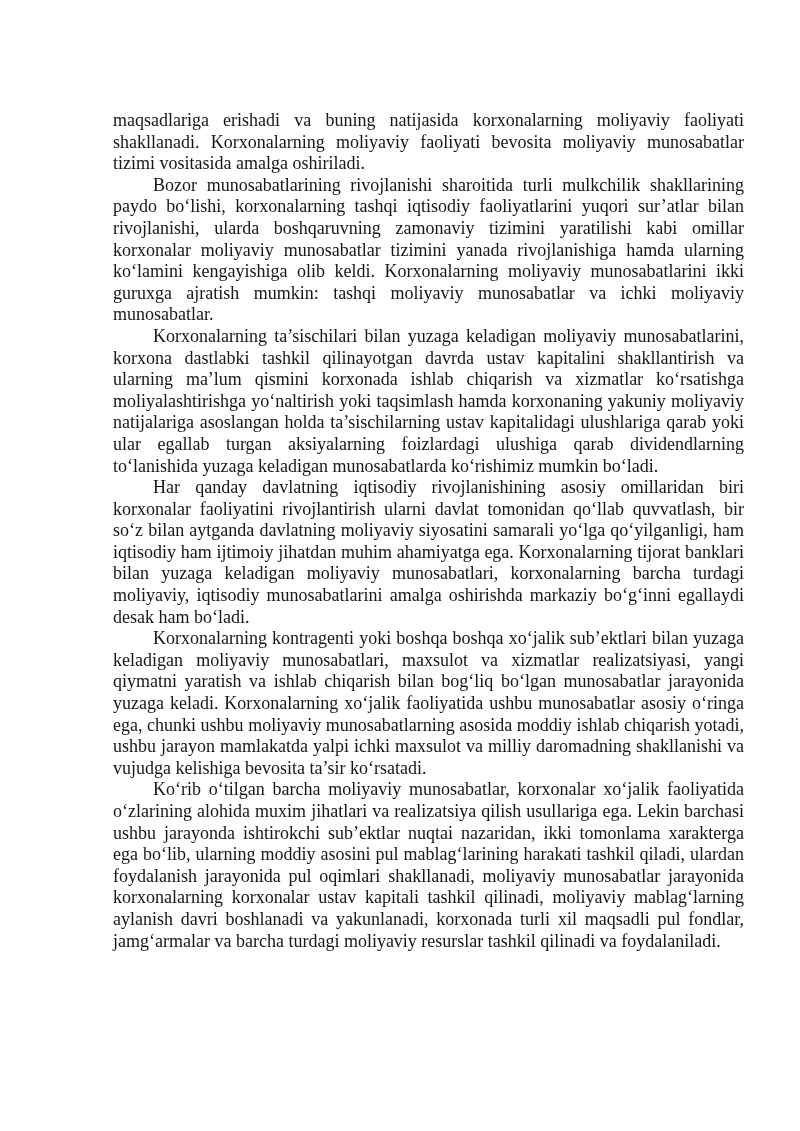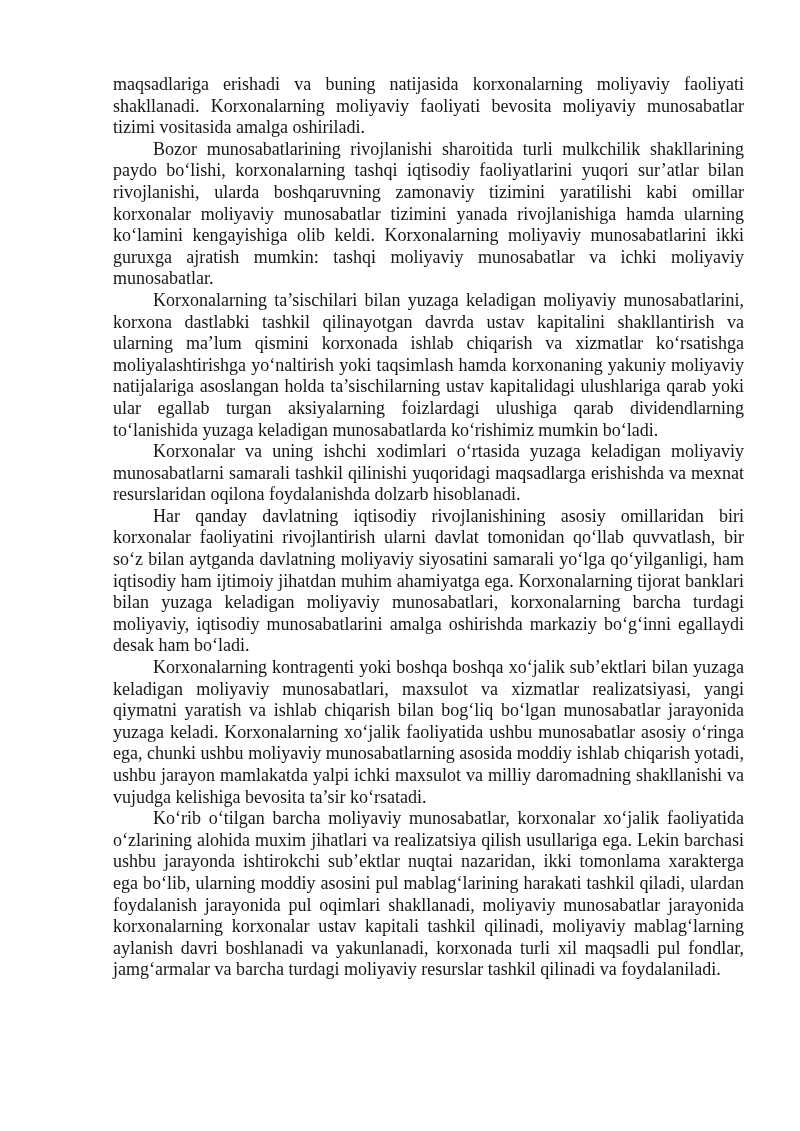--- a/index.html
+++ b/index.html
@@ -7,20 +7,21 @@
     padding: 0;
     background: #ffffff;
   }
   .page {
     position: relative;
     width: 800px;
     height: 1091px;
     background: #ffffff;
     overflow: hidden;
     font-family: "Liberation Serif", "DejaVu Serif", serif;
+    margin-top: 36px;
   }
   .text-block {
     position: absolute;
     left: 113px;
     top: 74px;
     width: 631px;
     color: #161616;
     font-size: 18px;
     line-height: 21.6px;
     text-align: justify;
@@ -36,18 +37,17 @@
   }
 </style>
 </head>
 <body>
 
 <div class="page">
   <div class="text-block">
     <p class="para no-indent">maqsadlariga erishadi va buning natijasida korxonalarning moliyaviy faoliyati shakllanadi. Korxonalarning moliyaviy faoliyati bevosita moliyaviy munosabatlar tizimi vositasida amalga oshiriladi.</p>
     <p class="para">Bozor munosabatlarining rivojlanishi sharoitida turli mulkchilik shakllarining paydo bo‘lishi, korxonalarning tashqi iqtisodiy faoliyatlarini yuqori sur’atlar bilan rivojlanishi, ularda boshqaruvning zamonaviy tizimini yaratilishi kabi omillar korxonalar moliyaviy munosabatlar tizimini yanada rivojlanishiga hamda ularning ko‘lamini kengayishiga olib keldi. Korxonalarning moliyaviy munosabatlarini ikki guruxga ajratish mumkin: tashqi moliyaviy munosabatlar va ichki moliyaviy munosabatlar.</p>
     <p class="para">Korxonalarning ta’sischilari bilan yuzaga keladigan moliyaviy munosabatlarini, korxona dastlabki tashkil qilinayotgan davrda ustav kapitalini shakllantirish va ularning ma’lum qismini korxonada ishlab chiqarish va xizmatlar ko‘rsatishga moliyalashtirishga yo‘naltirish yoki taqsimlash hamda korxonaning yakuniy moliyaviy natijalariga asoslangan holda ta’sischilarning ustav kapitalidagi ulushlariga qarab yoki ular egallab turgan aksiyalarning foizlardagi ulushiga qarab dividendlarning to‘lanishida yuzaga keladigan munosabatlarda ko‘rishimiz mumkin bo‘ladi.</p>
-    <p class="para">Korxonalar va uning ishchi xodimlari o‘rtasida yuzaga keladigan moliyaviy munosabatlarni samarali tashkil qilinishi yuqoridagi maqsadlarga erishishda va mexnat resurslaridan oqilona foydalanishda dolzarb hisoblanadi.</p>
     <p class="para">Har qanday davlatning iqtisodiy rivojlanishining asosiy omillaridan biri korxonalar faoliyatini rivojlantirish ularni davlat tomonidan qo‘llab quvvatlash, bir so‘z bilan aytganda davlatning moliyaviy siyosatini samarali yo‘lga qo‘yilganligi, ham iqtisodiy ham ijtimoiy jihatdan muhim ahamiyatga ega. Korxonalarning tijorat banklari bilan yuzaga keladigan moliyaviy munosabatlari, korxonalarning barcha turdagi moliyaviy, iqtisodiy munosabatlarini amalga oshirishda markaziy bo‘g‘inni egallaydi desak ham bo‘ladi.</p>
     <p class="para">Korxonalarning kontragenti yoki boshqa boshqa xo‘jalik sub’ektlari bilan yuzaga keladigan moliyaviy munosabatlari, maxsulot va xizmatlar realizatsiyasi, yangi qiymatni yaratish va ishlab chiqarish bilan bog‘liq bo‘lgan munosabatlar jarayonida yuzaga keladi. Korxonalarning xo‘jalik faoliyatida ushbu munosabatlar asosiy o‘ringa ega, chunki ushbu moliyaviy munosabatlarning asosida moddiy ishlab chiqarish yotadi, ushbu jarayon mamlakatda yalpi ichki maxsulot va milliy daromadning shakllanishi va vujudga kelishiga bevosita ta’sir ko‘rsatadi.</p>
     <p class="para">Ko‘rib o‘tilgan barcha moliyaviy munosabatlar, korxonalar xo‘jalik faoliyatida o‘zlarining alohida muxim jihatlari va realizatsiya qilish usullariga ega. Lekin barchasi ushbu jarayonda ishtirokchi sub’ektlar nuqtai nazaridan, ikki tomonlama xarakterga ega bo‘lib, ularning moddiy asosini pul mablag‘larining harakati tashkil qiladi, ulardan foydalanish jarayonida pul oqimlari shakllanadi, moliyaviy munosabatlar jarayonida korxonalarning korxonalar ustav kapitali tashkil qilinadi, moliyaviy mablag‘larning aylanish davri boshlanadi va yakunlanadi, korxonada turli xil maqsadli pul fondlar, jamg‘armalar va barcha turdagi moliyaviy resurslar tashkil qilinadi va foydalaniladi.</p>
   </div>
 </div>
 
 </body></html>

